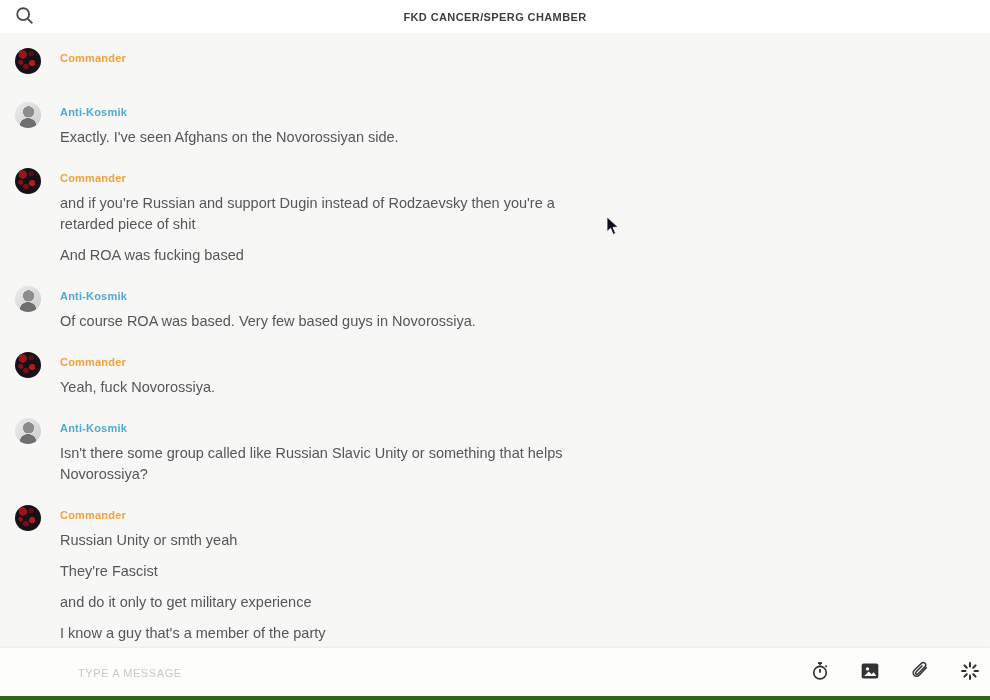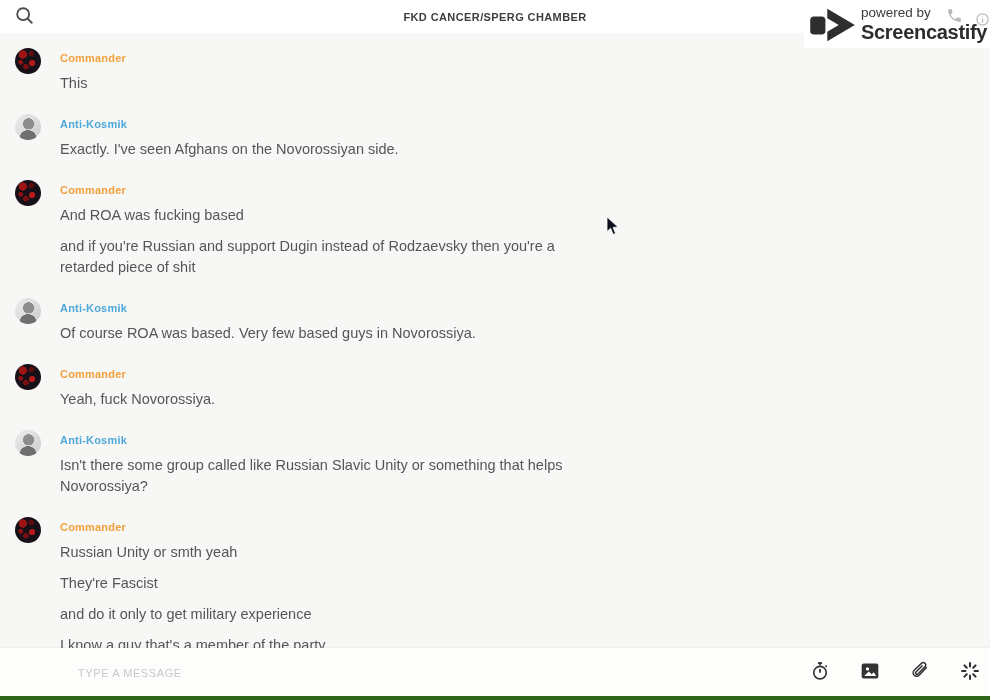--- a/index.html
+++ b/index.html
@@ -65,69 +65,44 @@
       <span>
         <svg width="22" height="22" viewBox="0 0 24 24" fill="none" stroke="#4a4a4a" stroke-width="2">
           <circle cx="10" cy="10" r="6.5"></circle>
           <line x1="15" y1="15" x2="20" y2="20"></line>
         </svg>
       </span>
     </button>
     <div class="room-title">FKD CANCER/SPERG CHAMBER</div>
   </div>
 
-  <div class="watermark">
-    <span class="wm-phone">
-      <svg width="17" height="17" viewBox="0 0 24 24" fill="#b8b8b8">
-        <path d="M6.62 10.79c1.44 2.83 3.76 5.14 6.59 6.59l2.2-2.2c.27-.27.67-.36 1.02-.24 1.12.37 2.33.57 3.57.57.55 0 1 .45 1 1V20c0 .55-.45 1-1 1-9.39 0-17-7.61-17-17 0-.55.45-1 1-1h3.5c.55 0 1 .45 1 1 0 1.25.2 2.45.57 3.57.11.35.03.74-.25 1.02l-2.2 2.2z"></path>
-      </svg>
-    </span>
-    <span class="wm-info">
-      <svg width="15" height="15" viewBox="0 0 24 24" fill="none" stroke="#bdbdbd" stroke-width="2">
-        <circle cx="12" cy="12" r="9"></circle>
-        <line x1="12" y1="10" x2="12" y2="17"></line>
-        <circle cx="12" cy="6.5" r="1" fill="#bdbdbd" stroke="none"></circle>
-      </svg>
-    </span>
-    <span class="wm-logo">
-      <svg width="48" height="38" viewBox="0 0 50 40" fill="#2e2e2e">
-        <rect x="1" y="11" width="16" height="19" rx="4"></rect>
-        <path fill-rule="evenodd" d="M19 3 L48 20 L19 37 L19 3 Z M19 13 L31 20 L19 27 L19 13 Z"></path>
-      </svg>
-    </span>
-    <span class="wm-text">
-      <span class="wm-powered">powered by</span>
-      <span class="wm-brand">Screencastify</span>
-    </span>
-  </div>
 
   <div class="chat">
 
     <div class="msg-group">
       <div class="avatar commander"></div>
       <div class="msg-body">
         <span class="username commander">Commander</span>
-        <p class="msg-text">This</p>
       </div>
     </div>
 
     <div class="msg-group">
       <div class="avatar kosmik"></div>
       <div class="msg-body">
         <span class="username kosmik">Anti-Kosmik</span>
         <p class="msg-text">Exactly. I've seen Afghans on the Novorossiyan side.</p>
       </div>
     </div>
 
     <div class="msg-group">
       <div class="avatar commander"></div>
       <div class="msg-body">
         <span class="username commander">Commander</span>
+        <p class="msg-text">and if you're Russian and support Dugin instead of Rodzaevsky then you're a retarded piece of shit</p>
         <p class="msg-text">And ROA was fucking based</p>
-        <p class="msg-text">and if you're Russian and support Dugin instead of Rodzaevsky then you're a retarded piece of shit</p>
       </div>
     </div>
 
     <div class="msg-group">
       <div class="avatar kosmik"></div>
       <div class="msg-body">
         <span class="username kosmik">Anti-Kosmik</span>
         <p class="msg-text">Of course ROA was based. Very few based guys in Novorossiya.</p>
       </div>
     </div>

